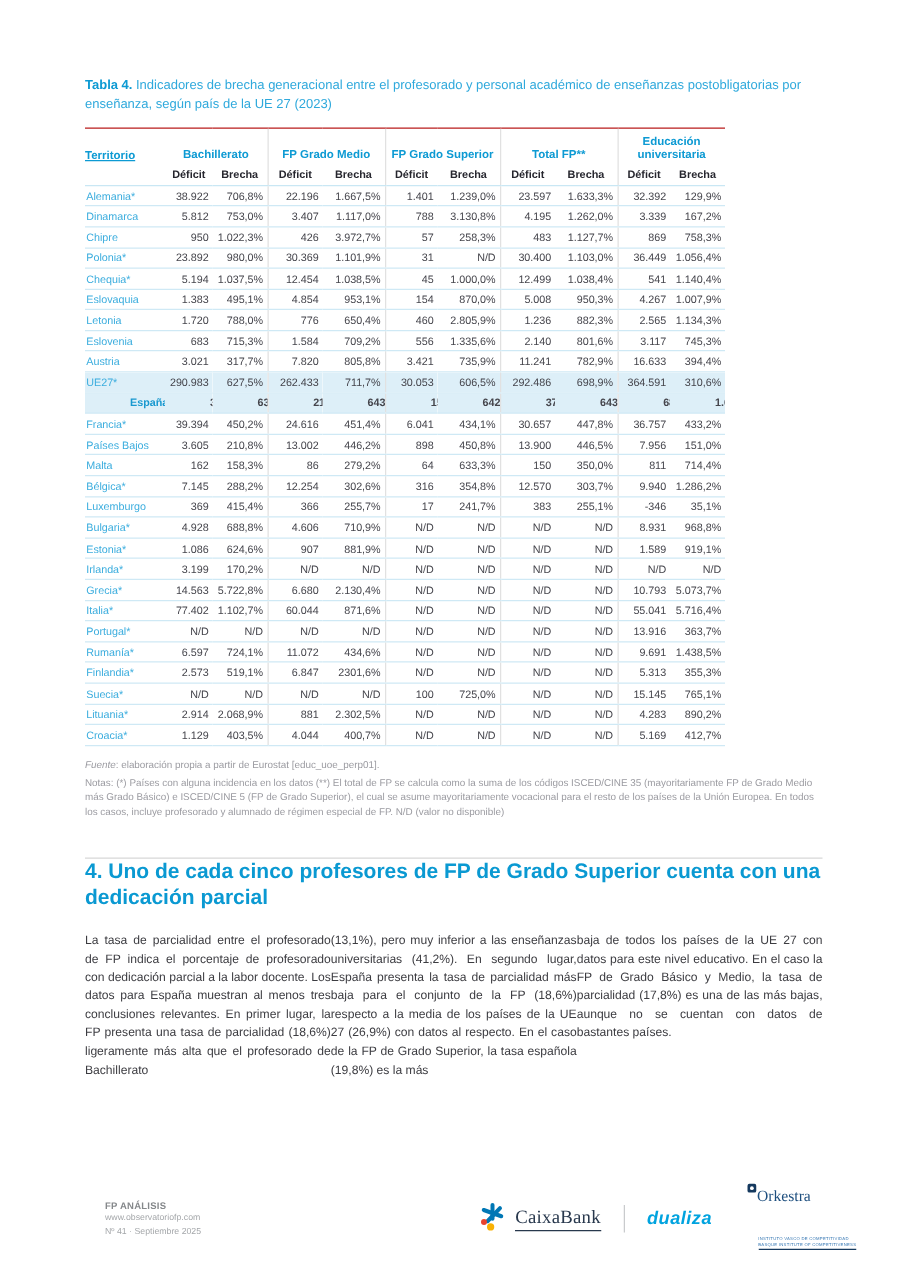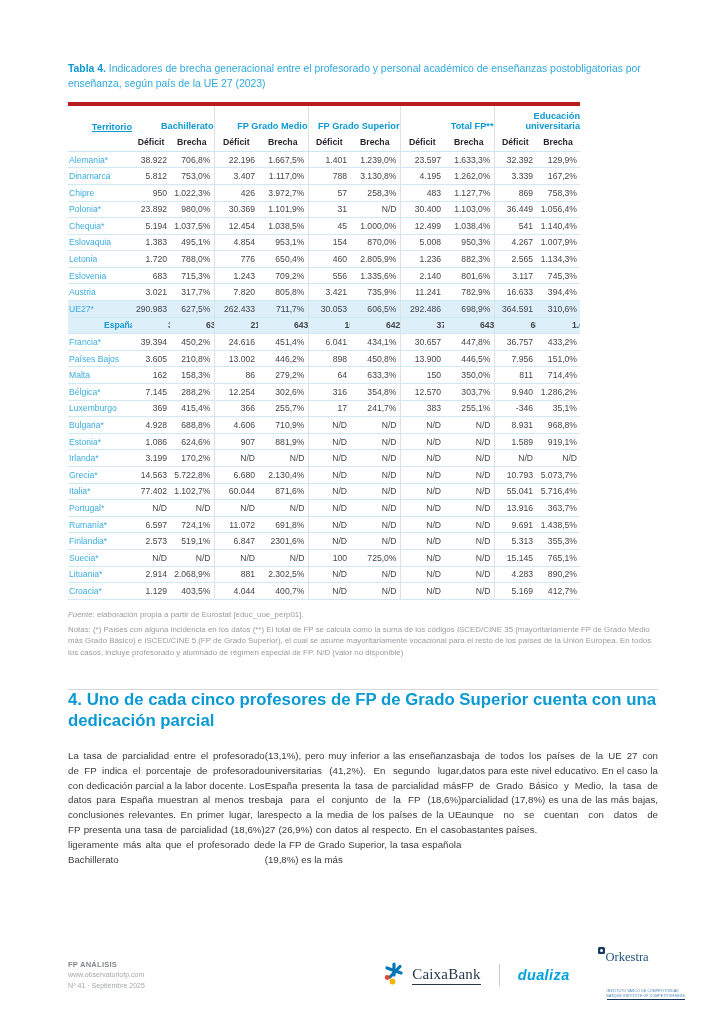--- a/index.html
+++ b/index.html
@@ -10,21 +10,21 @@
   }
   .page { position:absolute; inset:0; background:#fff; }
   .content { position:absolute; left:68px; top:62px; width:590px; }
 
   
   .caption { font-size:10.4px; line-height:1.4; color:#2fa9dc; margin-bottom:11px; width:575px;}
   .caption b { color:#0d9ad3; font-weight:bold; }
 
   
   table.t { border-collapse:collapse; table-layout:fixed; width:512px; font-size:8.6px; color:#45454c; }
-  table.t thead tr.grp th { border-top:4px solid #b91c1c; padding-top:5px;text-align:right; }
+  table.t thead tr.grp th { border-top:1px solid #b91c1c; padding-top:5px; }
   th.gh { color:#0d9ad3; font-weight:bold; font-size:9.2px; text-align:center; vertical-align:bottom; line-height:1.12; padding-bottom:3px; }
   th.terr { color:#0d9ad3; font-weight:bold; font-size:9.2px; text-align:left; vertical-align:bottom; padding-bottom:3px;text-decoration:underline; }
   th.sh { color:#26262e; font-weight:bold; font-size:8.7px; text-align:center; padding:2px 0 4px 0; border-bottom:1px solid #c9e7f4; }
   td { border-bottom:1px solid #cfe9f5; padding:2.8px 3px 2.8px 0; white-space:nowrap; overflow:hidden; }
   td.country { color:#3badde; text-align:left; padding-left:1px; }
   td.num { text-align:right; }
   .sep { border-left:1px solid #e1e1e1; }
   tr.hl td { background:#ddeff8; }
   tr.boldrow td { font-weight:bold;padding-left:36px; }
   tr.boldrow td.country { color:#1898cf; }
@@ -34,21 +34,21 @@
   .fuente em { font-style:italic; }
   .notas { margin-top:3px; font-size:7.9px; color:#9b9ba1; line-height:1.5; width:590px; }
 
   
   .rule { border:none; border-top:1px solid #d8d8d8; margin:30px 0 0 0; width:590px; }
   h2.sect { font-size:16.8px; line-height:1.24; color:#0a99d2; font-weight:bold; width:600px; }
   .cols { display:flex; margin-top:17px; width:590px; }
   .cols p { flex:1; font-size:9.7px; line-height:1.53; color:#3c3c41; text-align:justify; }
 
   
-  .footer { position:absolute; left:68px; right:40px; bottom:24px; display:flex; justify-content:space-between; align-items:center; }
+  .footer { position:absolute; left:84px; right:40px; bottom:24px; display:flex; justify-content:space-between; align-items:center; }
   .f-left { font-size:7px; color:#a4a7aa; line-height:1.45; }
   .f-brand { font-size:7.6px; font-weight:bold; color:#85888b; letter-spacing:.2px; }
   .f-right { display:flex; align-items:center; gap:14px; }
   .cb-group { display:flex; align-items:center; gap:7px; }
   .cb-word { font-family:"Liberation Serif", serif; font-size:15px; color:#28384d; border-bottom:1.4px solid #28384d; padding-bottom:1px; letter-spacing:.2px; }
   .f-div { width:1px; height:22px; background:#c9cbcd; margin:0 4px; }
   .dualiza { font-size:14.5px; font-weight:bold; font-style:italic; color:#00a3df; letter-spacing:.4px; }
   .orkestra { display:flex; flex-direction:column; margin-left:14px;gap:24px; }
   .ork-top { display:flex; align-items:flex-start; }
   .ork-sq { width:7px; height:7px; background:#15395e; border-radius:1.5px; margin:-3px 1px 0 0; position:relative; }
@@ -191,21 +191,21 @@
             <td class="num">2.805,9%</td>
             <td class="num sep">1.236</td>
             <td class="num">882,3%</td>
             <td class="num sep">2.565</td>
             <td class="num">1.134,3%</td>
           </tr>
           <tr>
             <td class="country">Eslovenia</td>
             <td class="num">683</td>
             <td class="num">715,3%</td>
-            <td class="num sep">1.243</td>
+            <td class="num sep">1.584</td>
             <td class="num">709,2%</td>
             <td class="num sep">556</td>
             <td class="num">1.335,6%</td>
             <td class="num sep">2.140</td>
             <td class="num">801,6%</td>
             <td class="num sep">3.117</td>
             <td class="num">745,3%</td>
           </tr>
           <tr>
             <td class="country">Austria</td>
@@ -387,21 +387,21 @@
             <td class="num sep">N/D</td>
             <td class="num">N/D</td>
             <td class="num sep">13.916</td>
             <td class="num">363,7%</td>
           </tr>
           <tr>
             <td class="country">Rumanía*</td>
             <td class="num">6.597</td>
             <td class="num">724,1%</td>
             <td class="num sep">11.072</td>
-            <td class="num">691,8%</td>
+            <td class="num">434,6%</td>
             <td class="num sep">N/D</td>
             <td class="num">N/D</td>
             <td class="num sep">N/D</td>
             <td class="num">N/D</td>
             <td class="num sep">9.691</td>
             <td class="num">1.438,5%</td>
           </tr>
           <tr>
             <td class="country">Finlandia*</td>
             <td class="num">2.573</td>

